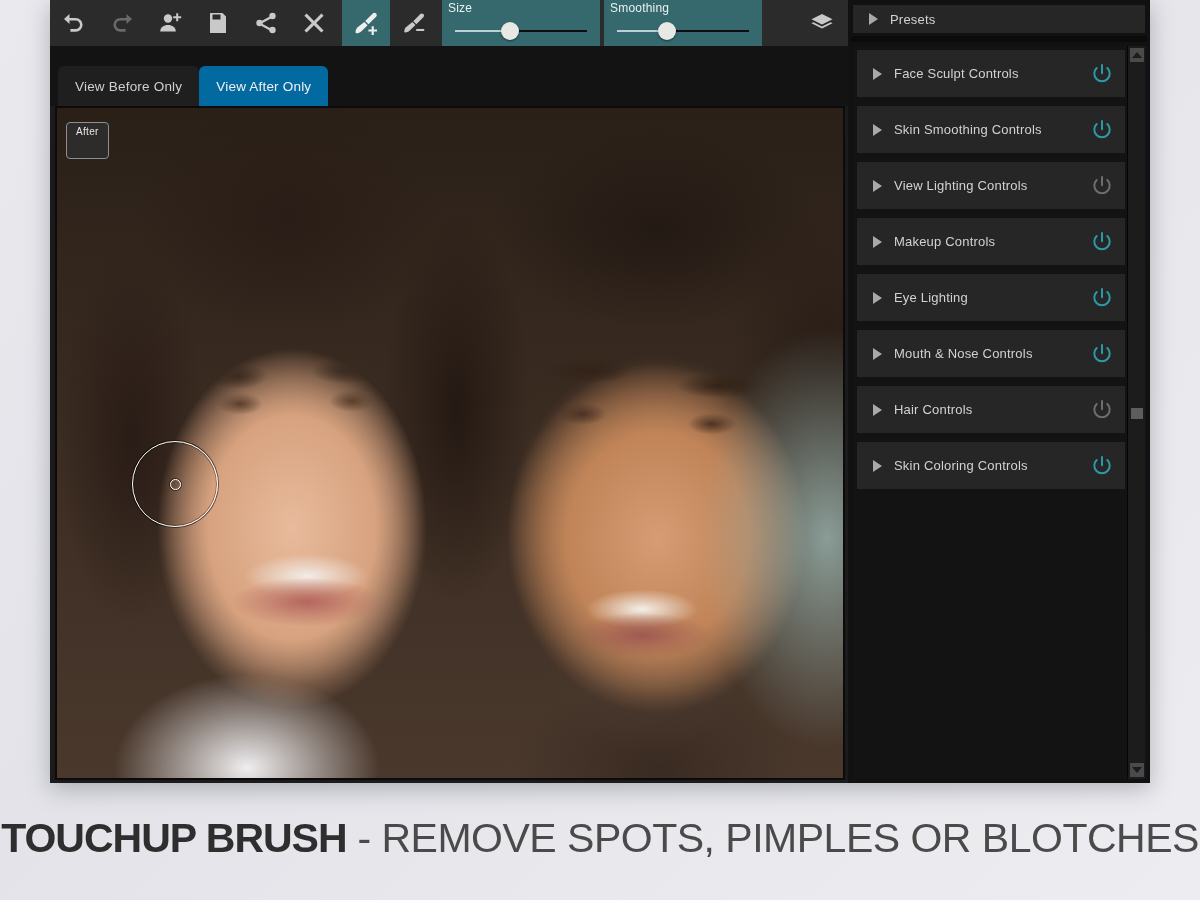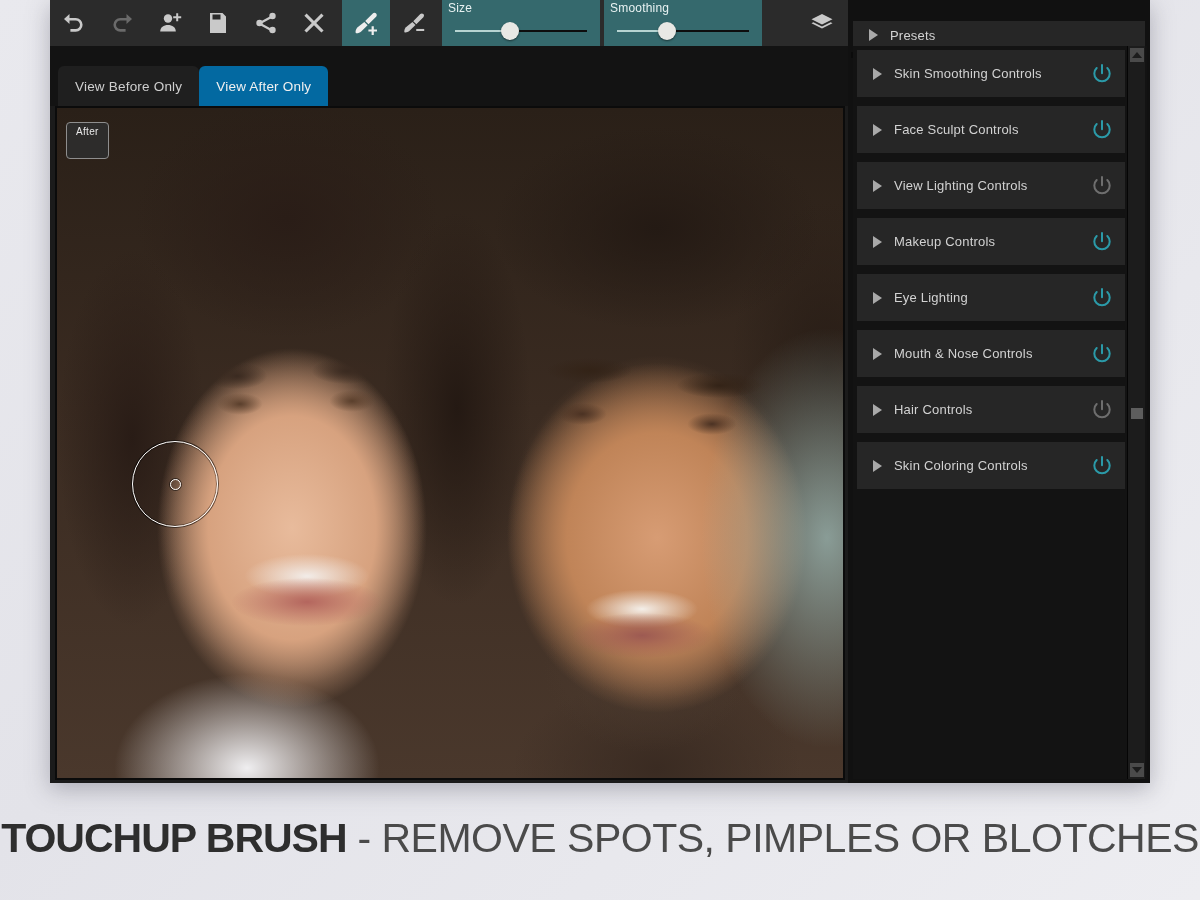--- a/index.html
+++ b/index.html
@@ -176,21 +176,21 @@
     width: 302px; height: 783px;
     background: #111111;
     padding: 3px;
   }
   #presets-row {
     height: 28px;
     background: #262626;
     display: flex; align-items: center;
     padding-left: 16px;
     cursor: pointer;
-    margin: 18px 2px 0 2px;
+    margin: 2px 2px 0 2px;
   }
   #presets-divider {
     height: 6px; background: #0b0b0b; margin: 3px 0 2px;
   }
 
   #controls-scroll-wrap {
     position: absolute;
     left: 5px; top: 46px;
     width: 294px; height: 733px;
     background: #131313;
@@ -425,29 +425,29 @@
       <div class="caret"></div>
       <span class="row-label">Presets</span>
     </div>
 
     <div id="presets-divider"></div>
 
     <div id="controls-scroll-wrap">
       <div id="controls-list">
           <div class="control-row">
             <div class="caret"></div>
-            <span class="row-label">Skin Smoothing Controls</span>
+            <span class="row-label">Face Sculpt Controls</span>
             <svg width="22" height="22" viewBox="0 0 24 24" class="power-icon">
               <path d="M6.2 5.4a8.4 8.4 0 1 0 11.6 0" fill="none" stroke="#2b9aa8" stroke-width="2.2" stroke-linecap="round"></path>
               <line x1="12" y1="2.2" x2="12" y2="11.2" stroke="#2b9aa8" stroke-width="2.2" stroke-linecap="round"></line>
             </svg>
           </div>
           <div class="control-row">
             <div class="caret"></div>
-            <span class="row-label">Face Sculpt Controls</span>
+            <span class="row-label">Skin Smoothing Controls</span>
             <svg width="22" height="22" viewBox="0 0 24 24" class="power-icon">
               <path d="M6.2 5.4a8.4 8.4 0 1 0 11.6 0" fill="none" stroke="#2b9aa8" stroke-width="2.2" stroke-linecap="round"></path>
               <line x1="12" y1="2.2" x2="12" y2="11.2" stroke="#2b9aa8" stroke-width="2.2" stroke-linecap="round"></line>
             </svg>
           </div>
           <div class="control-row">
             <div class="caret"></div>
             <span class="row-label">View Lighting Controls</span>
             <svg width="22" height="22" viewBox="0 0 24 24" class="power-icon">
               <path d="M6.2 5.4a8.4 8.4 0 1 0 11.6 0" fill="none" stroke="#6e6e6e" stroke-width="2.2" stroke-linecap="round"></path>

